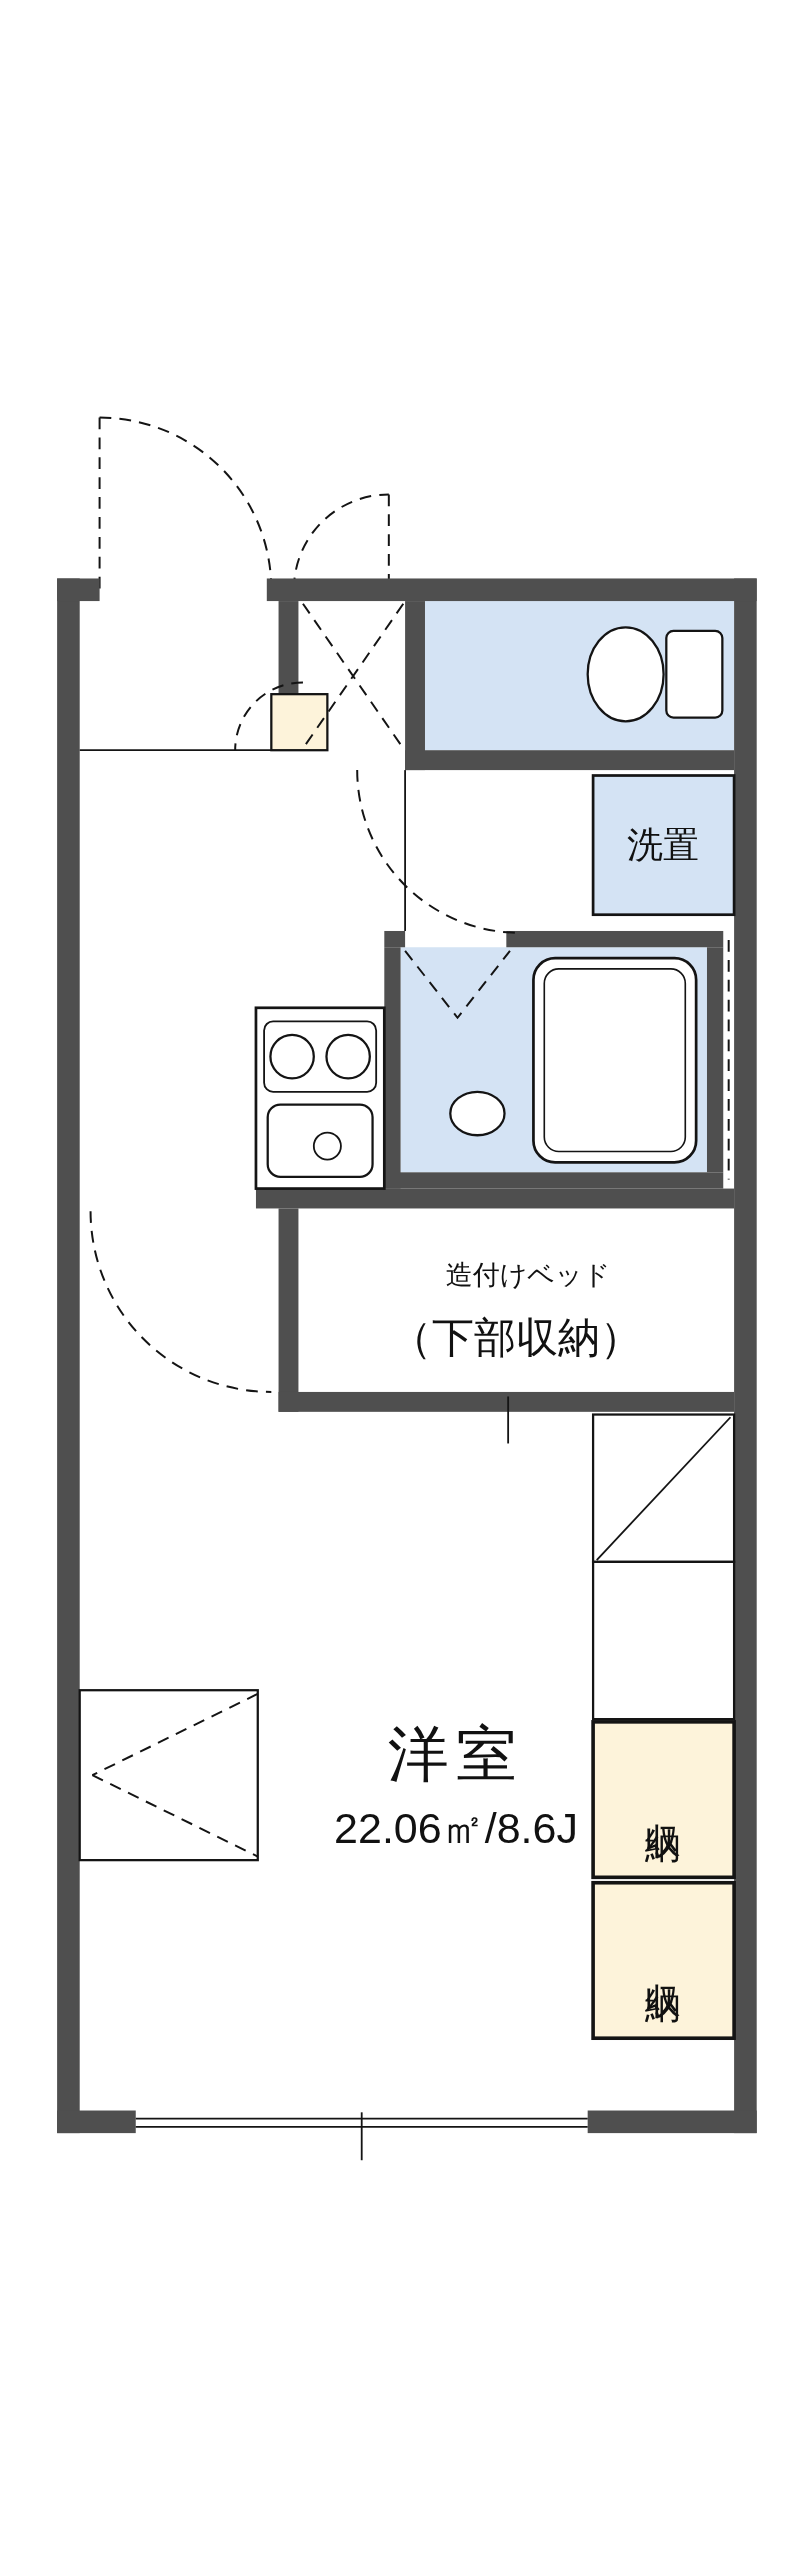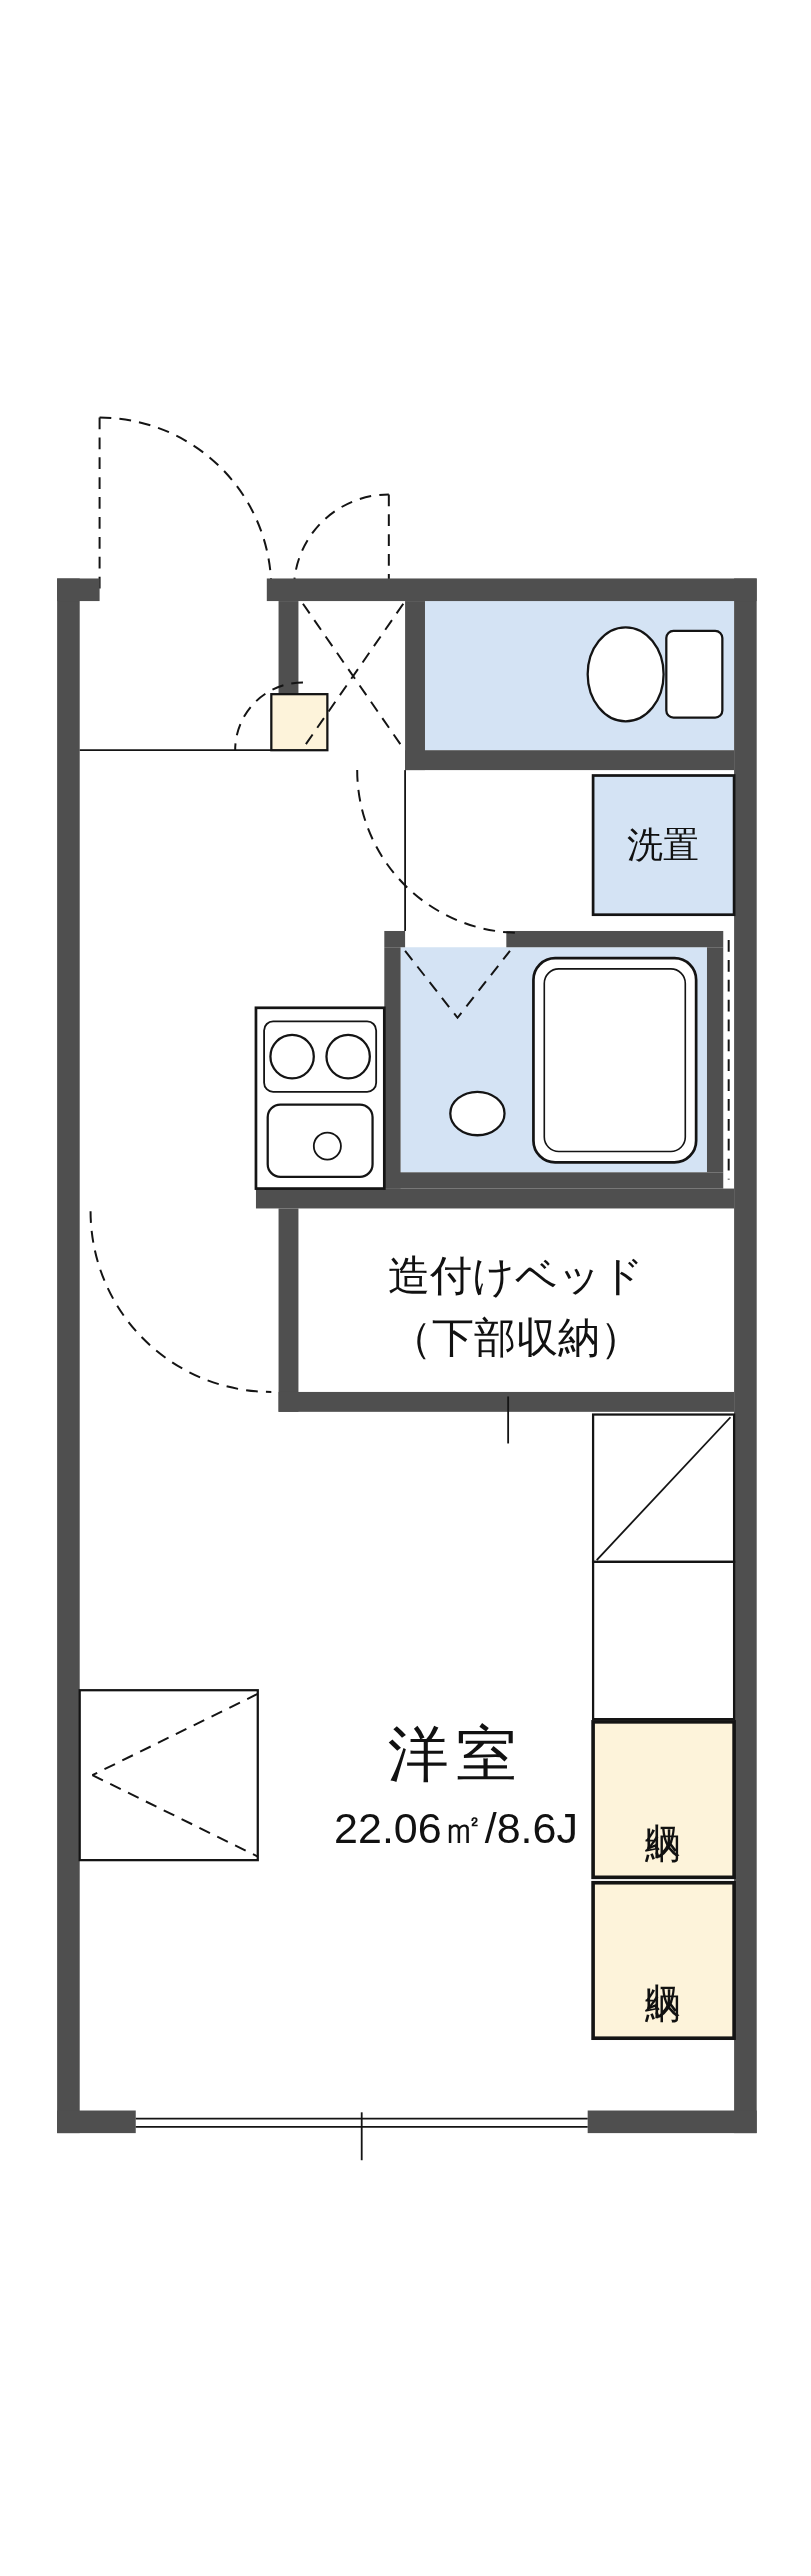--- a/index.html
+++ b/index.html
@@ -100,21 +100,21 @@
     <path class="dash" d="M285,1874 L102,1964"></path>
     <path class="dash" d="M102,1964 L285,2054"></path>
 
     <line class="thin" x1="150" y1="2344" x2="650" y2="2344"></line>
     <line class="thin" x1="150" y1="2353" x2="650" y2="2353"></line>
     <line class="thin" x1="400" y1="2337" x2="400" y2="2390"></line>
   </svg>
 
   <div class="lbl" style="left:663px; top:845px; font-size:36px;">洗置</div>
 
-  <div class="lbl" style="left:516px; top:1276px; font-size:42px;">造付けベッド</div>
+  <div class="lbl" style="left:528px; top:1276px; font-size:27px;">造付けベッド</div>
 
   <div class="lbl" style="left:516px; top:1338px; font-size:42px;">（下部収納）</div>
 
   <div class="lbl" style="left:456px; top:1755px; font-size:61px; letter-spacing:7.2px;">洋室</div>
 
   <div class="lbl" style="left:456px; top:1829px; font-size:43px;">22.06㎡/8.6J</div>
 
   <div class="lbl vert" style="left:663px; top:1800px; font-size:36px;">収納</div>
 
   <div class="lbl vert" style="left:663px; top:1960px; font-size:36px;">収納</div>

